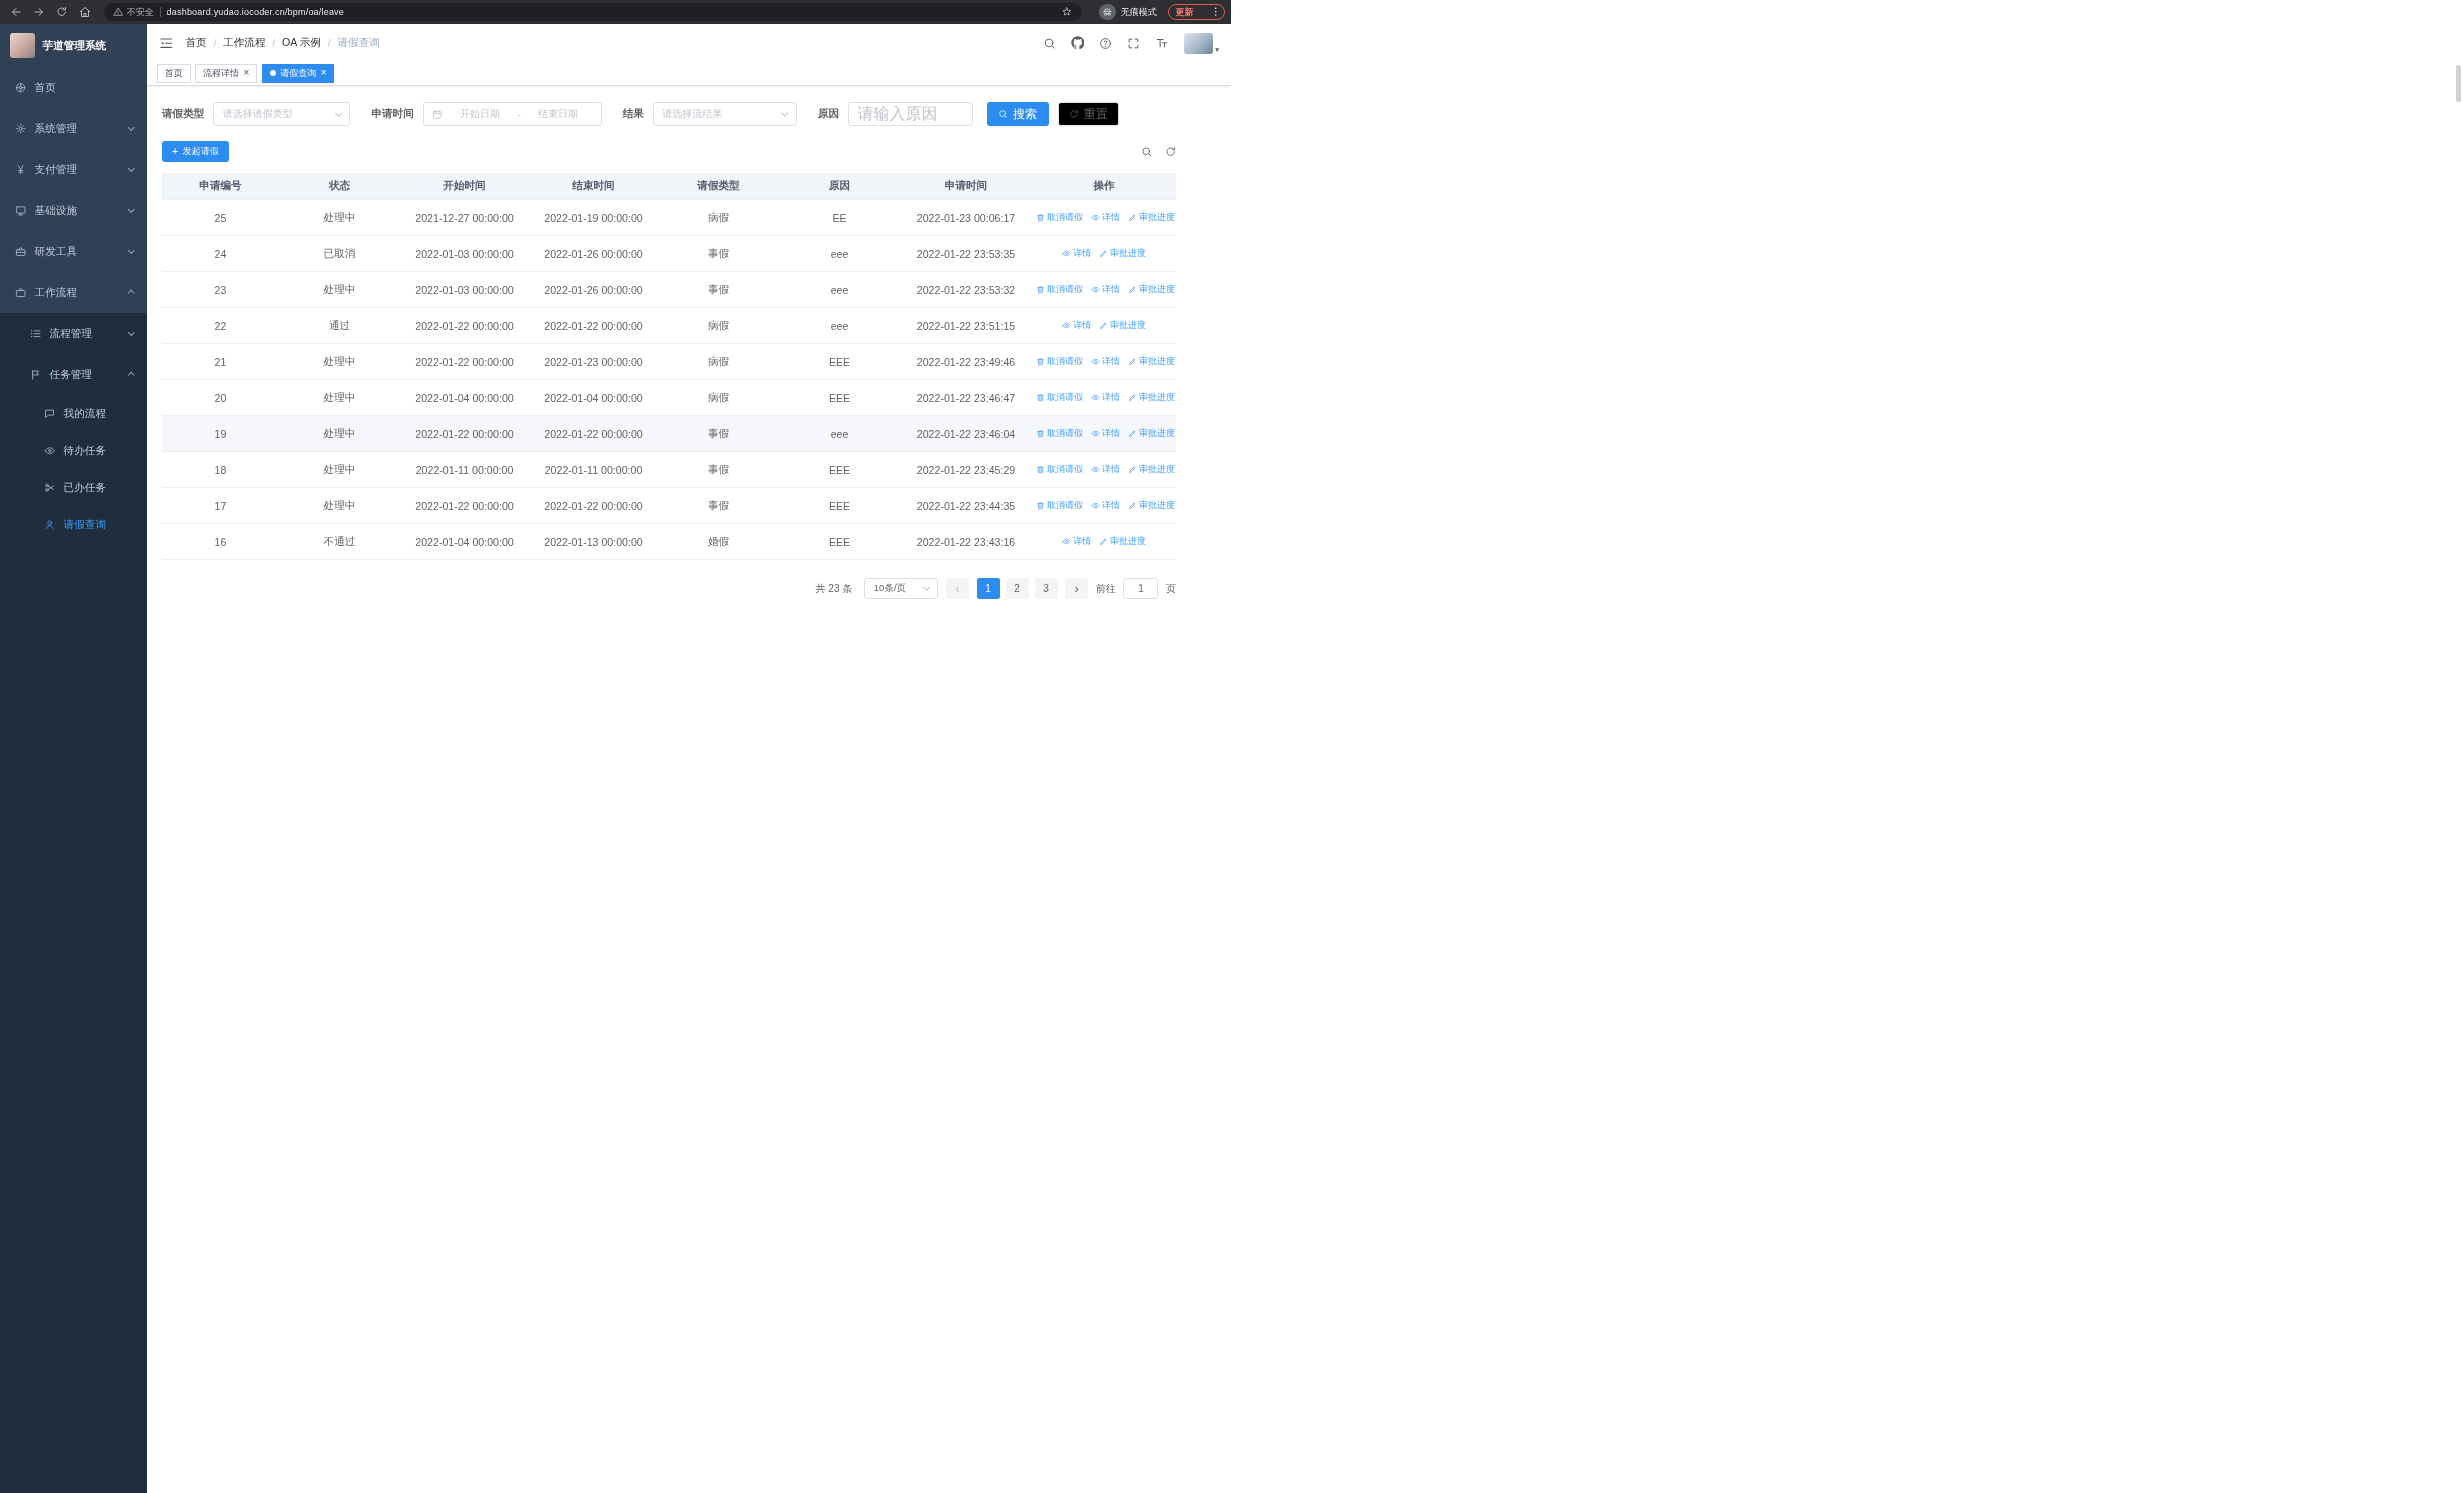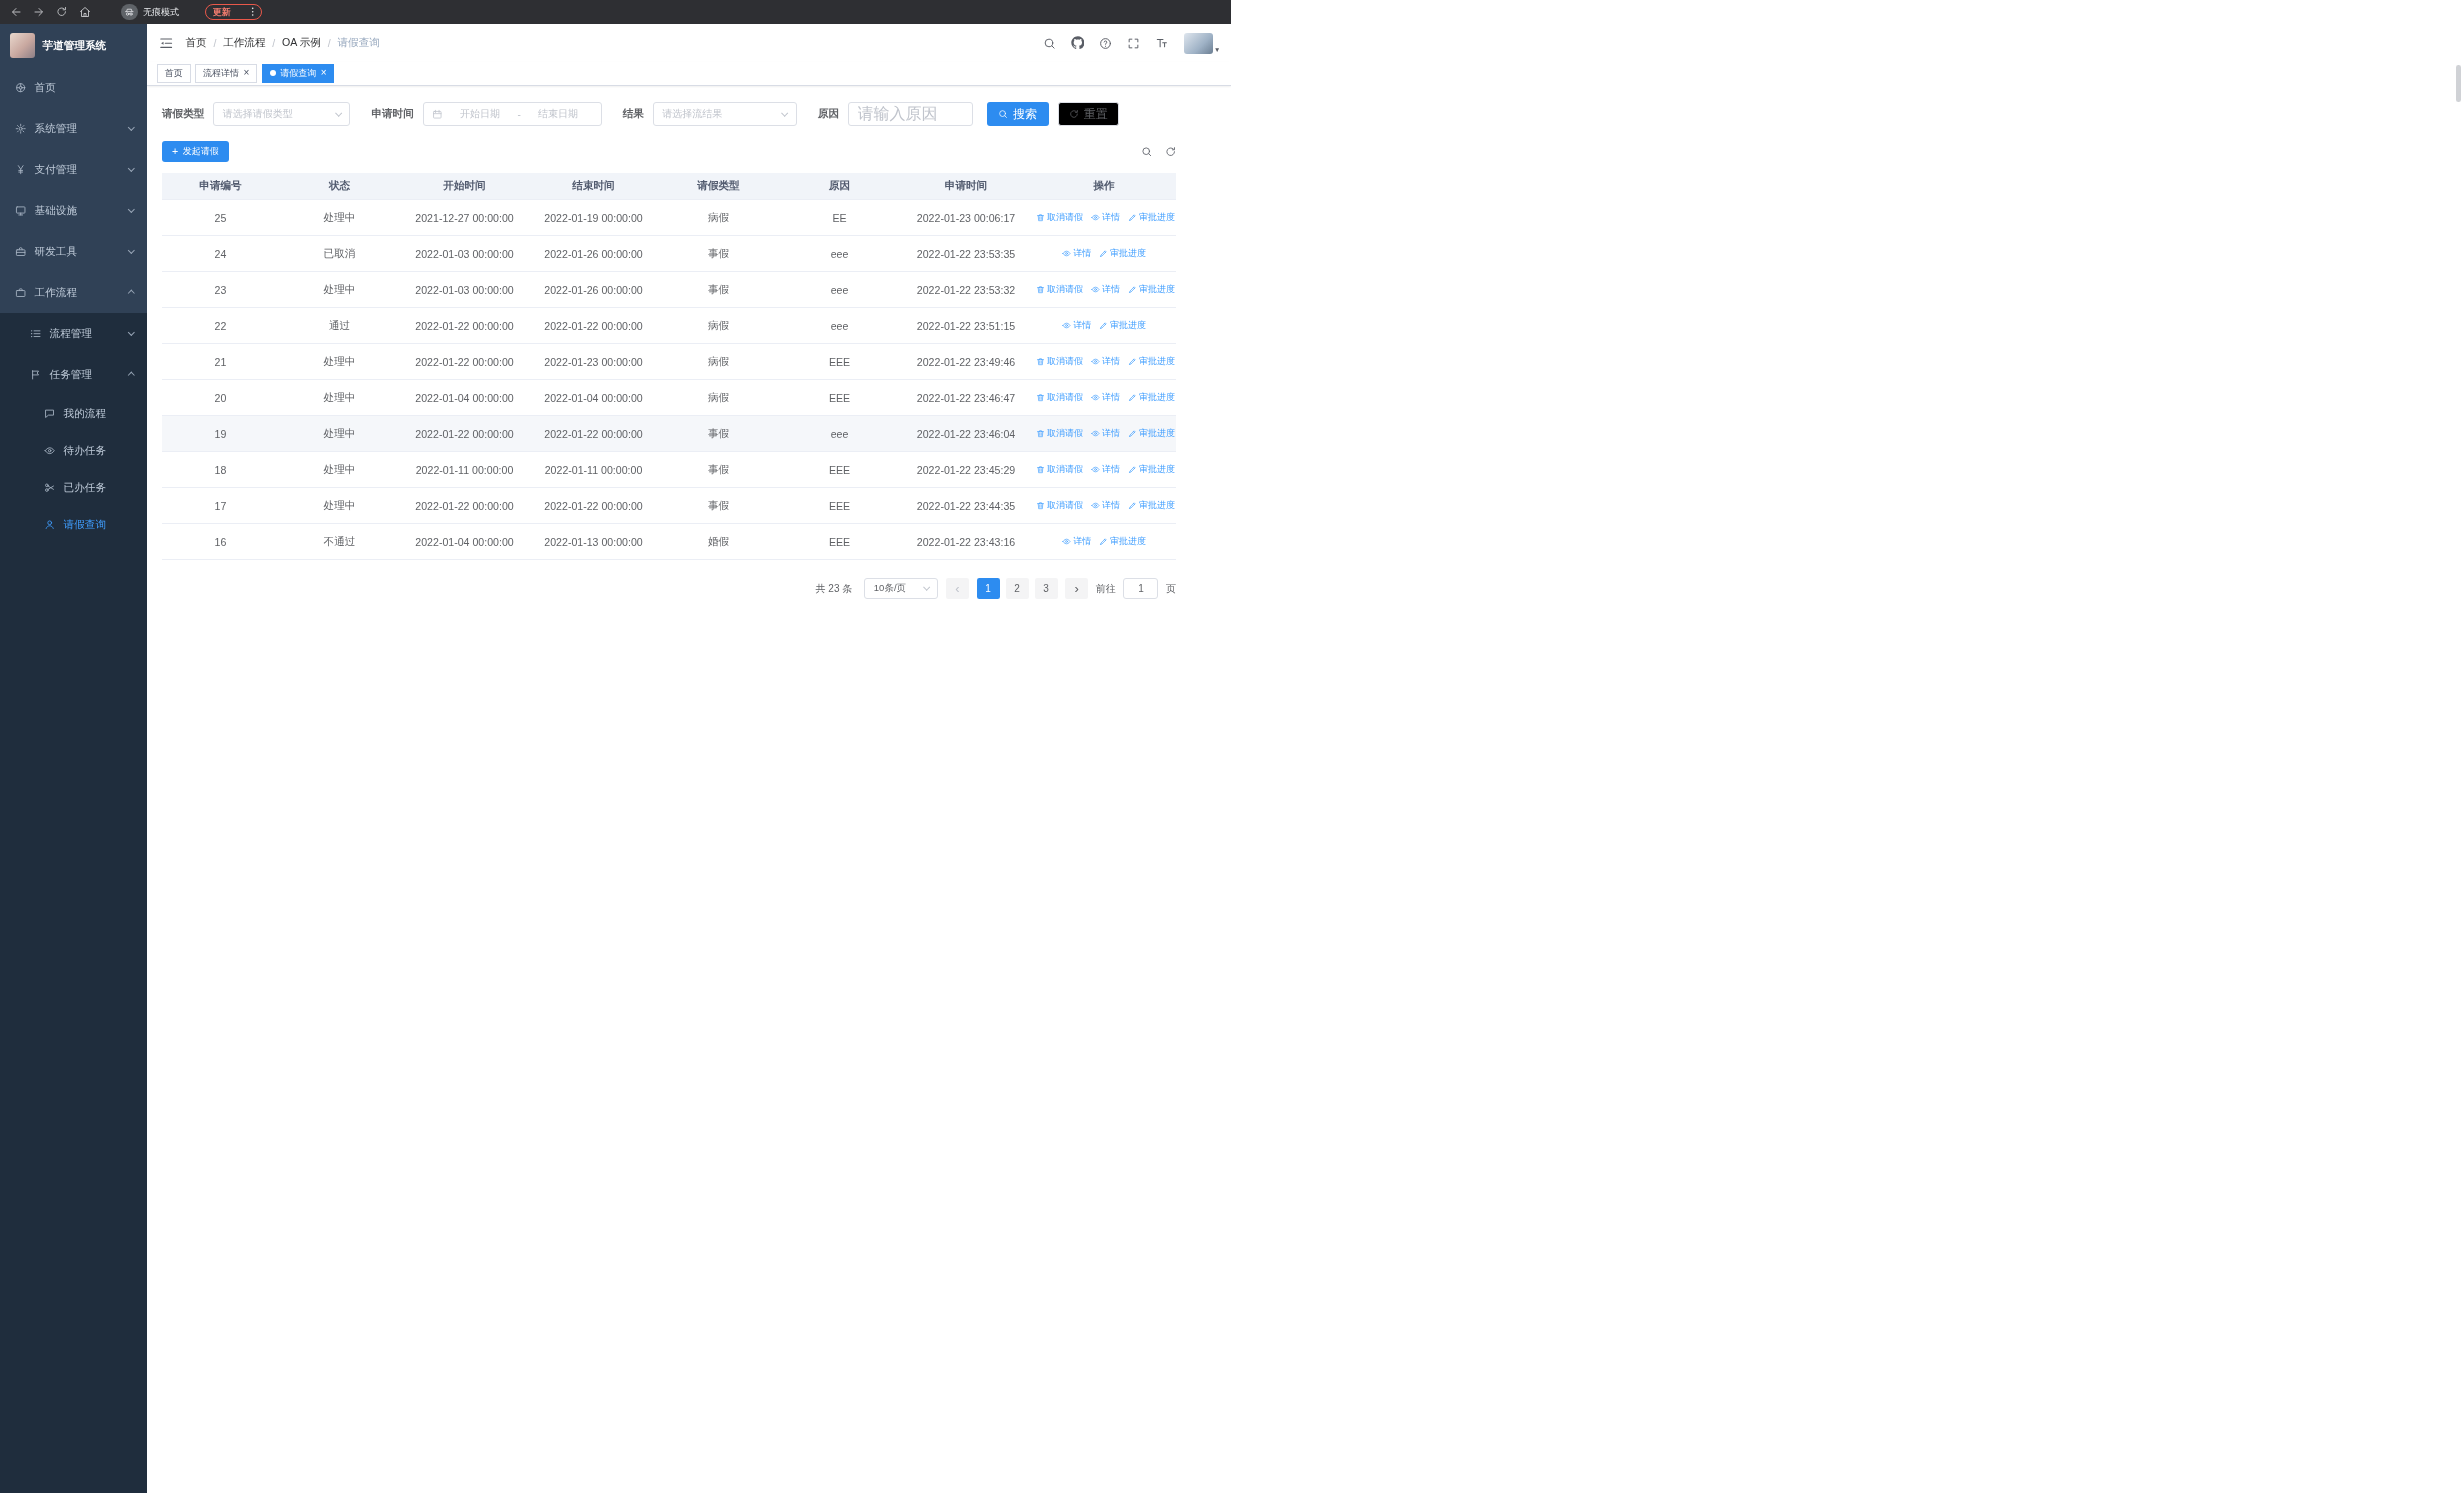--- a/index.html
+++ b/index.html
@@ -8,21 +8,21 @@
 .icon{display:inline-flex;align-items:center;justify-content:center;flex:none}
 .icon svg{display:block}
 
 
 .chrome{height:24px;background:#2e2f33;display:flex;align-items:center;padding:0 6px;gap:3px}
 .nav-ic{width:20px;height:20px;border-radius:50%;display:flex;align-items:center;justify-content:center;color:#c9cbce;cursor:pointer}
 .omnibox{flex:1;height:18px;background:#1f2023;border-radius:9px;display:flex;align-items:center;padding:0 9px;gap:6px;margin:0 6px;font-size:9px;color:#cfd1d4}
 .omnibox .warn{display:flex;align-items:center;gap:3.8px;color:#b9bcc0}
 .omnibox .vsep{width:0.8px;height:10px;background:#55585c}
 .omnibox .url{flex:1;color:#e8eaed;letter-spacing:0.2px;white-space:nowrap;overflow:hidden}
-.incog{display:flex;align-items:center;gap:5.3px;color:#e8eaed;font-size:9px;margin:0 23px;white-space:nowrap}
+.incog{display:flex;align-items:center;gap:5.3px;color:#e8eaed;font-size:9px;margin:0 8px;white-space:nowrap}
 .incog-badge{width:16.7px;height:16.7px;border-radius:50%;background:#5f6368;color:#e8eaed;display:flex;align-items:center;justify-content:center}
 .update-pill{display:flex;align-items:center;gap:16px;height:16.7px;padding:0 3px 0 6.8px;border:1.1px solid #e8584a;border-radius:9px;color:#f07b6e;font-size:9px;font-weight:700;cursor:pointer;white-space:nowrap}
 .update-pill .icon{color:#e8eaed}
 
 
 .sidebar{position:absolute;left:0;top:24px;bottom:0;width:147px;background:#1f2d3d;color:#bfcbd9;font-size:10.6px;overflow:hidden}
 .logo{height:43px;background:#304156;display:flex;align-items:center;gap:7.6px;padding:0 10px;color:#fff;font-weight:700;font-size:10.6px;white-space:nowrap}
 .logo-img{width:25px;height:25px;border-radius:3px;background:linear-gradient(135deg,#e9d8cd 0%,#c9a8a0 55%,#8d7f86 100%);flex:none}
 .menu-item{display:flex;align-items:center;height:41px;padding:0 13px 0 15px;cursor:pointer;white-space:nowrap}
 .menu-item.l1{background:#304156}
@@ -135,20 +135,39 @@
     </span>
   <span class="nav-ic">
       <span class="icon">
         <svg width="12" height="12" viewBox="0 0 24 24" fill="none" stroke="currentColor" stroke-width="1.8" stroke-linecap="round" stroke-linejoin="round">
           <path d="M3 11l9-8 9 8"></path>
           <path d="M5 9.5V21h14V9.5"></path>
           <path d="M10 21v-6h4v6"></path>
         </svg>
       </span>
     </span>
+  <div class="omnibox">
+    <span class="warn">
+      <span class="icon">
+          <svg width="10" height="10" viewBox="0 0 24 24" fill="none" stroke="currentColor" stroke-width="1.8" stroke-linecap="round" stroke-linejoin="round">
+            <path d="M12 3 2 20h20Z"></path>
+            <path d="M12 10v4"></path>
+            <path d="M12 17.2v.3"></path>
+          </svg>
+        </span>
+      <span>不安全</span>
+    </span>
+    <span class="vsep"></span>
+    <span class="url">dashboard.yudao.iocoder.cn/bpm/oa/leave</span>
+    <span class="icon" style="color:#b9bcc0">
+        <svg width="11.4" height="11.4" viewBox="0 0 24 24" fill="none" stroke="currentColor" stroke-width="1.8" stroke-linecap="round" stroke-linejoin="round">
+          <path d="m12 4 2.4 5 5.6.7-4.1 3.8 1 5.5-4.9-2.7-4.9 2.7 1-5.5L4 9.7 9.6 9Z"></path>
+        </svg>
+      </span>
+  </div>
   <div class="incog">
     <span class="incog-badge">
         <span class="icon">
           <svg width="10.6" height="10.6" viewBox="0 0 24 24" fill="none" stroke="currentColor" stroke-width="1.8" stroke-linecap="round" stroke-linejoin="round">
             <path d="M6 9.5 7.5 5h9L18 9.5"></path>
             <path d="M3.5 10.5h17"></path>
             <circle cx="8" cy="16" r="2.6"></circle>
             <circle cx="16" cy="16" r="2.6"></circle>
             <path d="M10.6 15.2c.9-.6 1.9-.6 2.8 0"></path>
           </svg>

